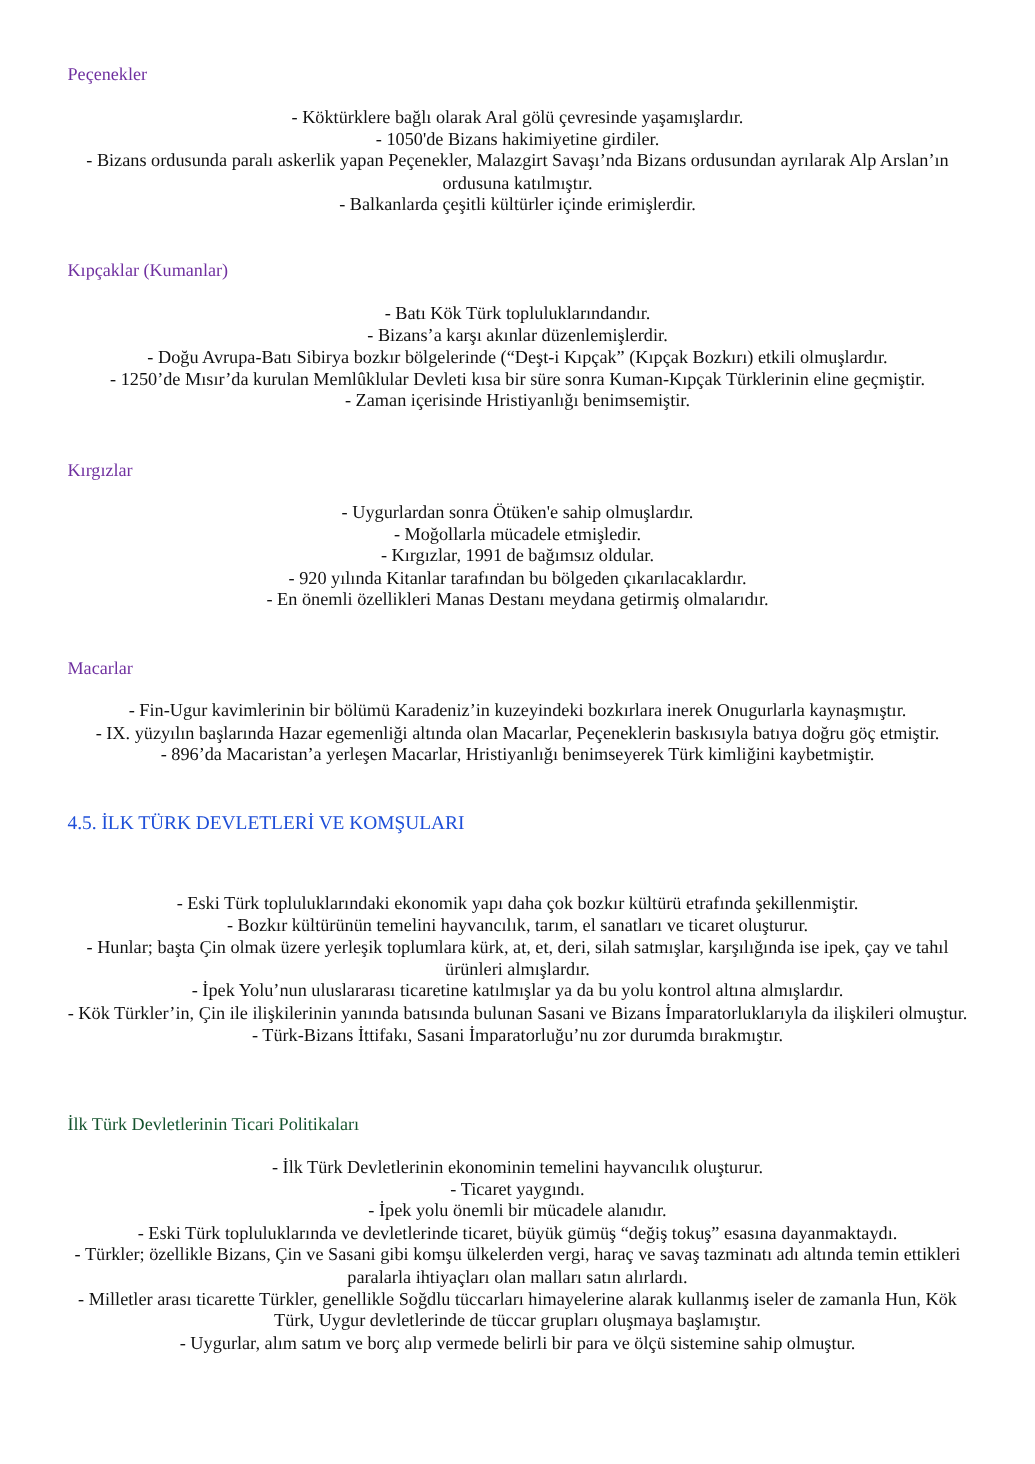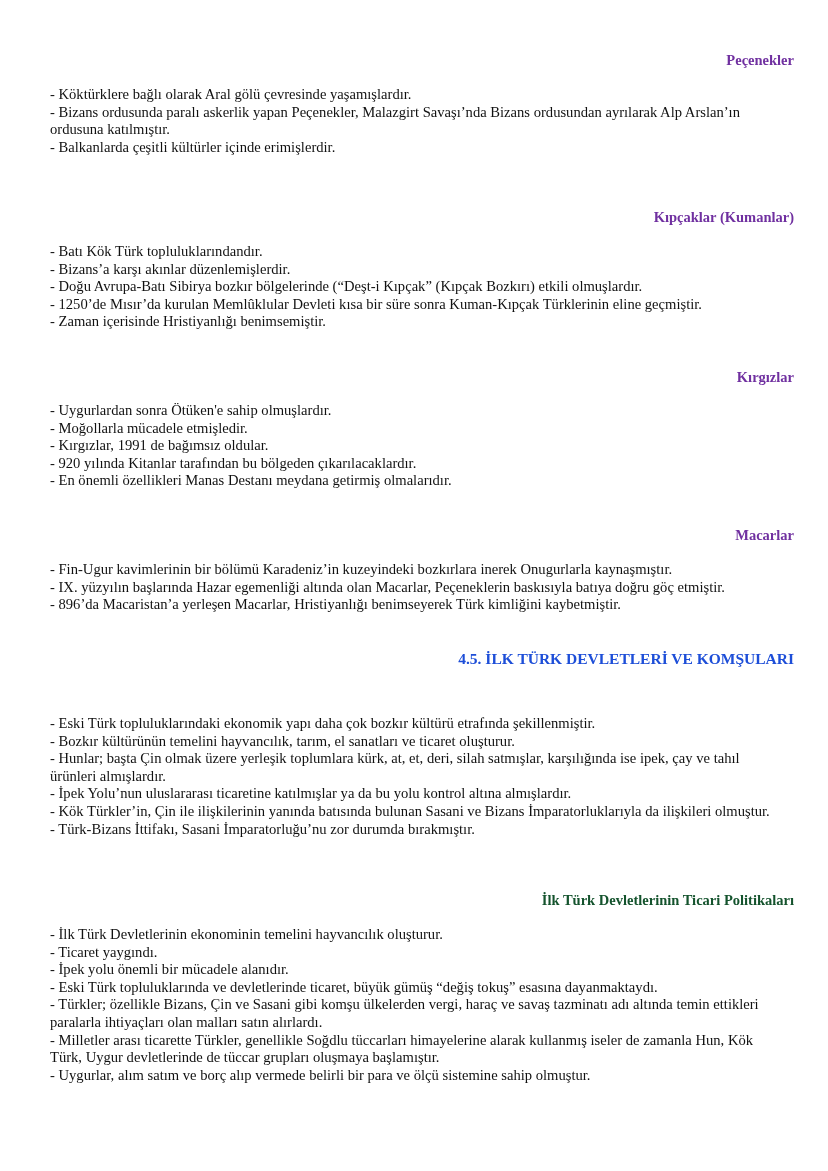--- a/index.html
+++ b/index.html
@@ -16,53 +16,55 @@
       color: #111111;
     }
     .page {
       position: absolute;
       left: 50px;
       top: 0;
       width: 728px;
     }
     .section-title {
       position: absolute;
-      left: 16px;
+      left: 4px;
       width: 728px;
-      text-align: right;
-      font-weight: bold;
+      text-align: left;
+      font-weight: normal;
       font-size: 14.5px;
       line-height: 18px;
     }
     .purple { color: #7030a0; }
     .red { color: #1d4ed8; font-size: 15.5px; }
     .green { color: #14532d; }
     .bullets {
       position: absolute;
       left: 0;
       width: 728px;
       margin: 0;
       padding: 0;
       list-style: none;
       font-size: 14.6px;
       line-height: 17.6px;
+      text-align: center;
     }
     .bullets li {
       margin: 0;
       padding: 0;
     }
   </style>
 </head>
 <body>
 
 <div class="page">
 
   <div class="section-title purple" style="top:51px">Peçenekler</div>
   <ul class="bullets" style="top:86px">
     <li>- Köktürklere bağlı olarak Aral gölü çevresinde yaşamışlardır.</li>
+    <li>- 1050'de Bizans hakimiyetine girdiler.</li>
     <li>- Bizans ordusunda paralı askerlik yapan Peçenekler, Malazgirt Savaşı’nda Bizans ordusundan ayrılarak Alp Arslan’ın ordusuna katılmıştır.</li>
     <li>- Balkanlarda çeşitli kültürler içinde erimişlerdir.</li>
   </ul>
 
   <div class="section-title purple" style="top:208px">Kıpçaklar (Kumanlar)</div>
   <ul class="bullets" style="top:243px">
     <li>- Batı Kök Türk topluluklarındandır.</li>
     <li>- Bizans’a karşı akınlar düzenlemişlerdir.</li>
     <li>- Doğu Avrupa-Batı Sibirya bozkır bölgelerinde  (“Deşt-i Kıpçak” (Kıpçak Bozkırı) etkili olmuşlardır.</li>
     <li>- 1250’de Mısır’da kurulan Memlûklular Devleti kısa bir süre sonra Kuman-Kıpçak Türklerinin eline geçmiştir.</li>

